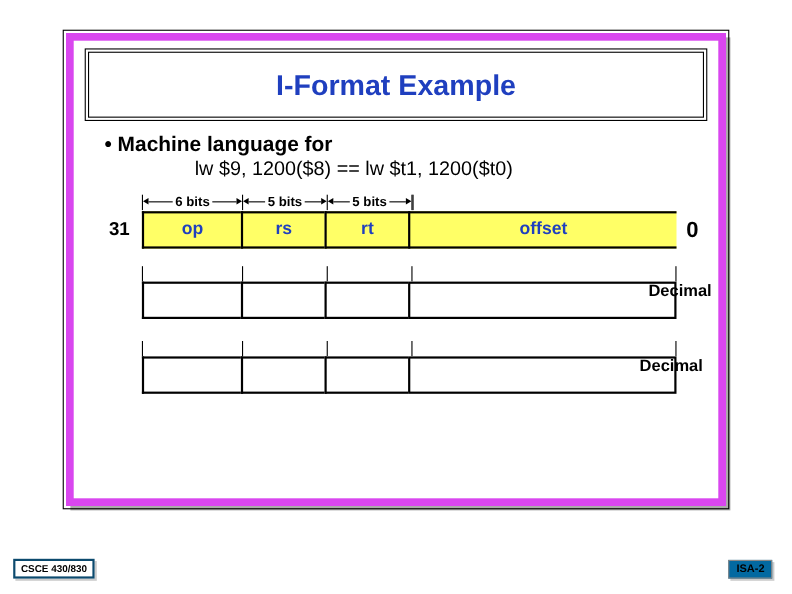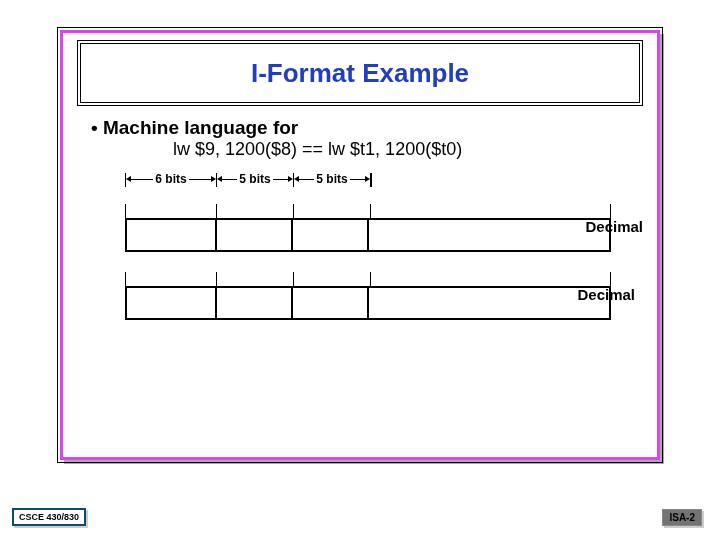--- a/index.html
+++ b/index.html
@@ -6,21 +6,21 @@
   body {
     width: 720px; height: 540px;
     background: #fff;
     font-family: Arial, Helvetica, sans-serif;
     position: relative;
   }
   .slide-frame {
     position: absolute;
     left: 60px; top: 30px;
     width: 600px; height: 430px;
-    border: 3px solid #d946ef;
+    border: 7px solid #d946ef;
     outline: 1px solid #000;
     outline-offset: 2px;
     background: #fff;
     box-shadow: 4px 4px 0 #aaa;
   }
   .title-box {
     margin: 10px auto 0;
     width: 560px; height: 60px;
     border: 1px solid #000;
     outline: 1px solid #000;
@@ -114,21 +114,21 @@
   .row-wrap { position:relative; margin-top:6px; }
   .footer-left {
     position:absolute; left:12px; bottom:14px;
     font-size:9px; font-weight:bold;
     border:2px solid #0c4a6e; padding:2px 5px; background:#fff;
     box-shadow: 2px 2px 0 #ccc;
   }
   .footer-right {
     position:absolute; right:18px; bottom:14px;
     font-size:10px; font-weight:bold;
-    border:1px solid #888; padding:2px 6px; background:#737373;
+    border:1px solid #888; padding:2px 6px; background:#0369a1;
     box-shadow: 2px 2px 0 #ccc;
   }
 </style>
 </head>
 <body>
 
 <div class="slide-frame">
 
   <div class="title-box">
     <div class="title">I-Format Example</div>
@@ -162,20 +162,30 @@
           <span class="ah-l"></span>
             <span class="line"></span>
           <span class="label">5 bits</span>
           <span class="line"></span>
             <span class="ah-r"></span>
         </div>
         <div class="tick"></div>
         <div class="tick"></div>
       </div>
 
+      <div class="row-wrap" style="margin-top:0">
+        <div class="table-row">
+          <div class="left-31">31</div>
+          <div class="cell yellow blue-text" style="width:90px;font-size:16px">op</div>
+          <div class="cell yellow blue-text" style="width:76px;font-size:16px">rs</div>
+          <div class="cell yellow blue-text" style="width:76px;font-size:16px">rt</div>
+          <div class="cell yellow blue-text" style="width:244px;font-size:16px">offset</div>
+          <div class="right-0">0</div>
+        </div>
+      </div>
 
       <div class="row-wrap" style="margin-top:16px">
         <div class="ticks-only">
           <div class="tk"></div>
             <div class="sp" style="width:90px"></div>
           <div class="tk"></div>
             <div class="sp" style="width:76px"></div>
           <div class="tk"></div>
             <div class="sp" style="width:76px"></div>
           <div class="tk"></div>

